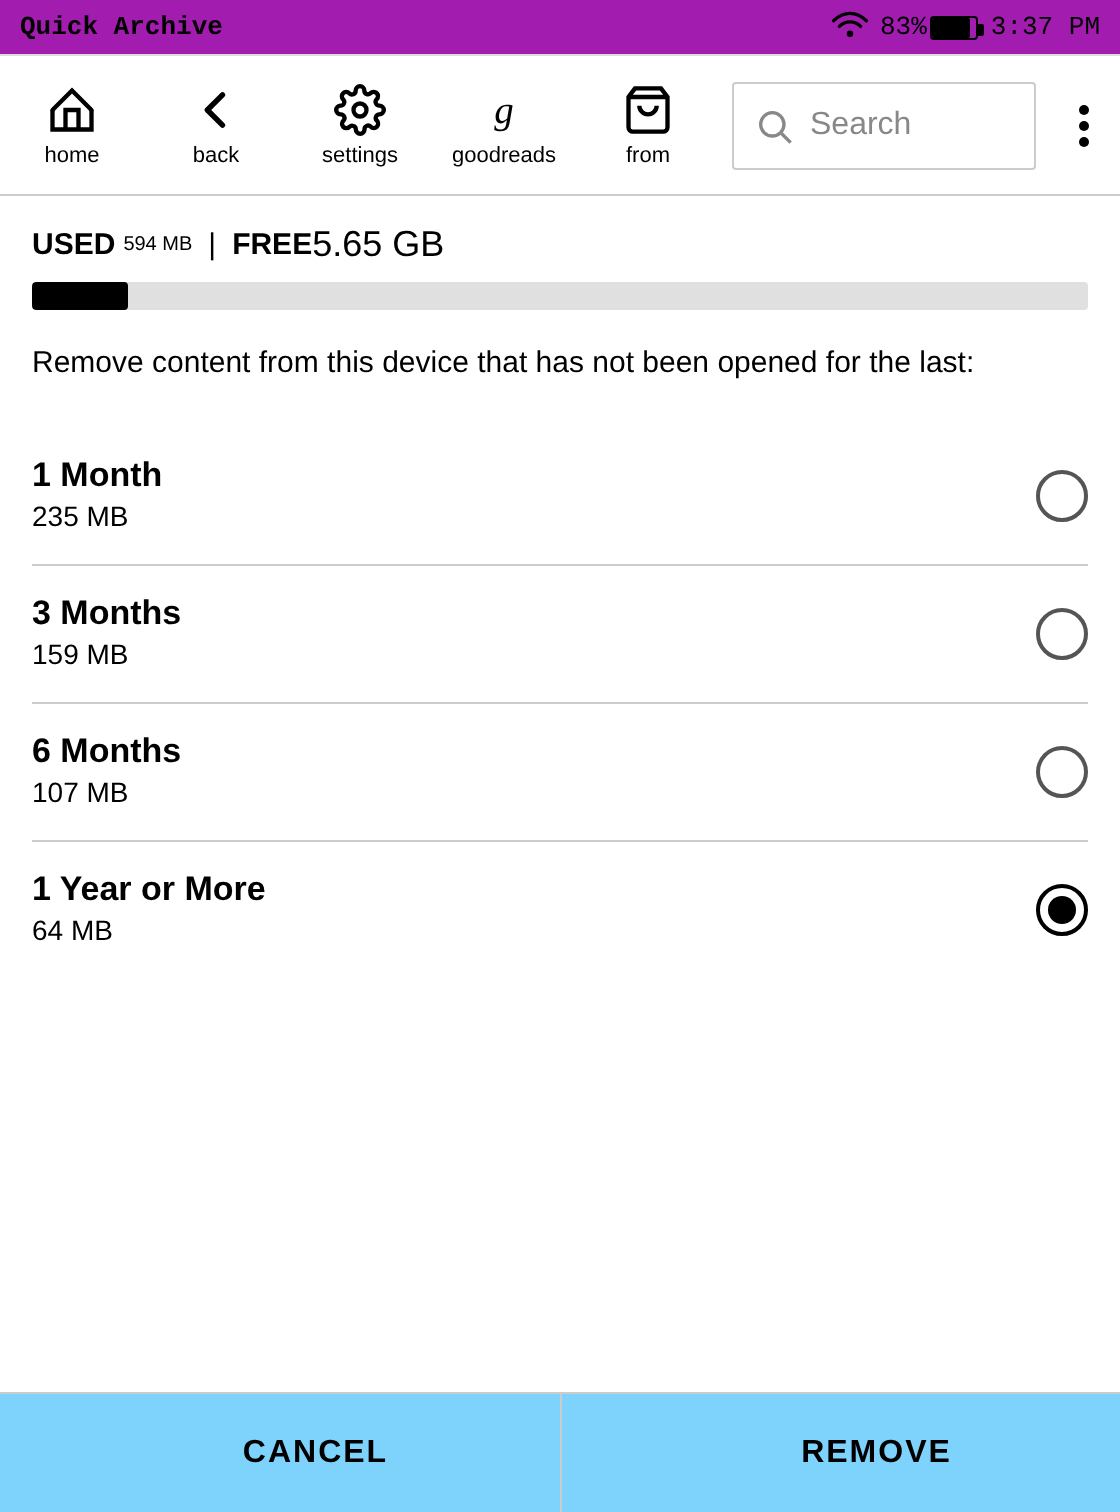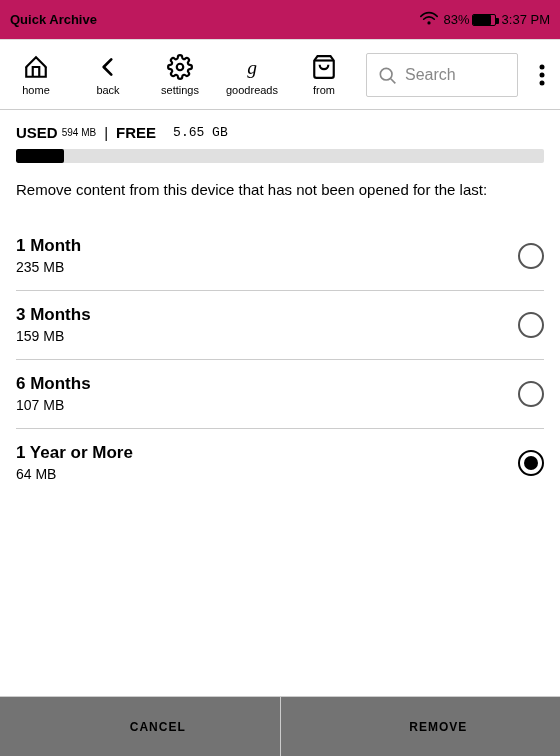--- a/index.html
+++ b/index.html
@@ -14,24 +14,24 @@
       overflow: hidden;
     }
 
     
     .status-bar {
       display: flex;
       justify-content: space-between;
       align-items: center;
       padding: 4px 10px;
       font-size: 13px;
-      font-family: Liberation Sans, sans-serif;
-      background: #be185d;
+      font-family: Liberation Mono, monospace;
+      background: #a21caf;
       border-bottom: 1px solid #ddd;
-      height: 40px;
+      height: 28px;
     }
     .status-left { font-weight: bold; font-size: 13px; }
     .status-right {
       display: flex;
       align-items: center;
       gap: 6px;
       font-size: 13px;
     }
     .battery-container {
       display: flex;
@@ -206,25 +206,25 @@
       display: flex;
       border-top: 1px solid #ccc;
       height: 60px;
       flex-shrink: 0;
     }
     .bottom-btn {
       flex: 1;
       display: flex;
       align-items: center;
       justify-content: center;
-      font-size: 12px;
+      font-size: 16px;
       font-family: Arial, sans-serif;
       font-weight: bold;
       cursor: pointer;
-      background: #737373;
+      background: #7dd3fc;
       border: none;
       letter-spacing: 1px;
       padding-left: 36px;
     }
     .bottom-btn.cancel {
       border-right: 1px solid #ccc;
       color: #000;
     }
     .bottom-btn.remove {
       color: #000;
@@ -309,21 +309,21 @@
   </div>
 </div>
 
 <div class="content">
 
   <div class="storage-info">
     <span class="storage-used">USED</span>
     <span style="margin-left:4px;font-family:Arial,sans-serif;font-size:10px;">594 MB</span>
     <span class="storage-separator">|</span>
     <span class="storage-free">FREE</span>
-    <span style="margin-left:17px;font-family:Liberation Mono, monospace;font-size:13px;">5.65 GB</span>
+    <span style="margin-left:0;font-family:Liberation Sans, sans-serif;font-size:18px;">5.65 GB</span>
   </div>
 
   <div class="progress-bar-container">
     <div class="progress-bar-fill" style="width:9%;"></div>
   </div>
 
   <p class="description">Remove content from this device that has not been opened for the last:</p>
 
   <div>
 

